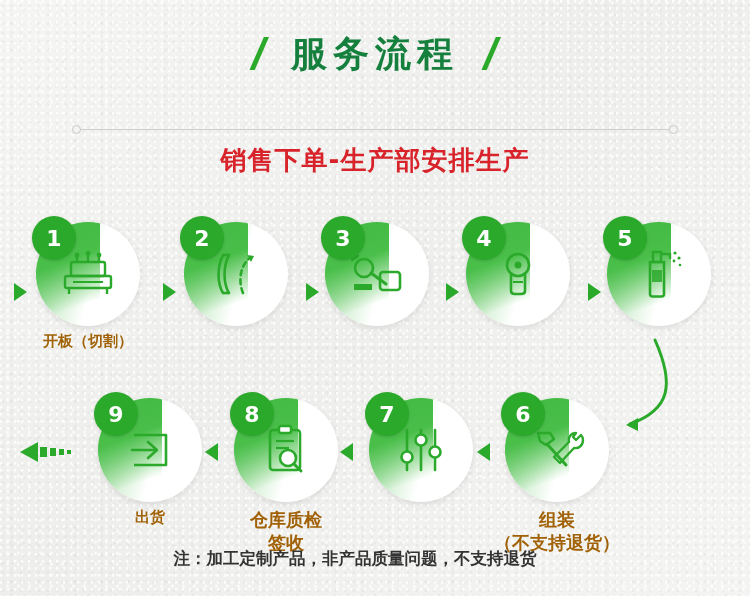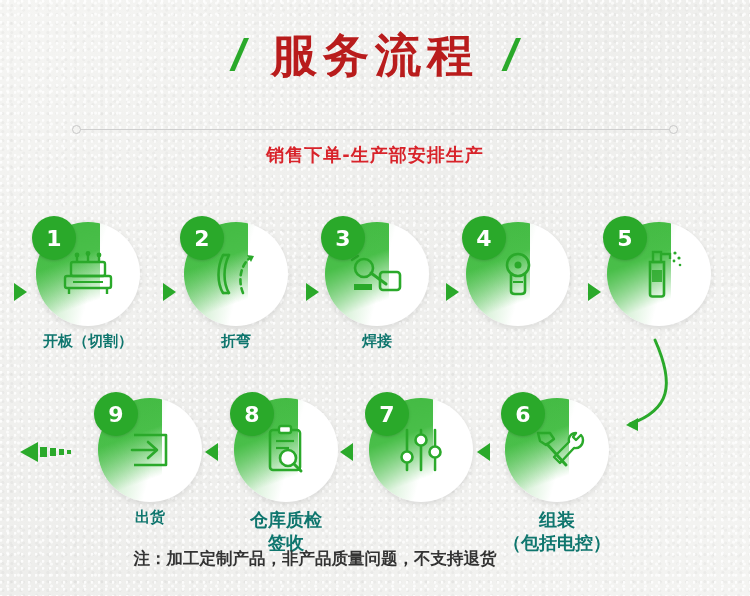--- a/index.html
+++ b/index.html
@@ -26,41 +26,41 @@
   .title-row{
     position:absolute;top:32px;left:0;width:750px;
     display:flex;align-items:center;justify-content:center;gap:26px;
   }
   .slash{
     color:#2aa92a;font-size:44px;font-weight:bold;line-height:1;
     transform:skewX(-14deg);
     font-family:"Liberation Sans",sans-serif;
   }
   .main-title{
-    color:#b91c1c;font-size:46px;font-weight:bold;letter-spacing:6px;
+    color:#15803d;font-size:36px;font-weight:bold;letter-spacing:6px;
     font-family:"DejaVu Sans","Liberation Sans",sans-serif;
     line-height:1;
   }
   
   .divider{
     position:absolute;top:125px;left:72px;width:606px;height:10px;
   }
   .divider .line{
     position:absolute;top:4px;left:8px;width:590px;height:1px;background:#cfcfcf;
   }
   .divider .dot{
     position:absolute;top:0;width:9px;height:9px;border-radius:50%;
     border:1px solid #c8c8c8;background:#f3f3f1;box-sizing:border-box;
   }
   .divider .dot.l{left:0;}
   .divider .dot.r{right:0;}
 
   .subtitle{
     position:absolute;top:143px;left:0;width:750px;text-align:center;
-    color:#d8232a;font-size:18px;font-weight:bold;letter-spacing:1px;
+    color:#d8232a;font-size:26px;font-weight:bold;letter-spacing:1px;
     font-family:"DejaVu Sans","Liberation Sans",sans-serif;
   }
 
   
   .step{
     position:absolute;width:104px;height:104px;
   }
   .circle{
     position:absolute;left:0;top:0;width:104px;height:104px;border-radius:50%;
     background:#ffffff;
@@ -85,21 +85,21 @@
     font-family:"DejaVu Sans","Liberation Sans",sans-serif;
     box-shadow:0 1px 3px rgba(0,0,0,.15);
   }
   .icon-holder{
     position:absolute;left:0;top:0;width:104px;height:104px;
     display:flex;align-items:center;justify-content:center;
   }
   .icon-holder svg{display:block;}
   .step-label{
     position:absolute;top:110px;left:-23px;width:150px;text-align:center;
-    color:#0f766e;font-size:15px;font-weight:bold;line-height:1.25;
+    color:#a16207;font-size:15px;font-weight:bold;line-height:1.25;
     font-family:"DejaVu Sans","Liberation Sans",sans-serif;
     white-space:pre-line;
   }
   .step-label.small{font-size:18px;line-height:1.3;}
 
   
   .arrow{position:absolute;width:0;height:0;}
   .arrow-r{
     border-top:9px solid transparent;border-bottom:9px solid transparent;
     border-left:13px solid #2aa92a;
@@ -110,20 +110,21 @@
   }
 
   .curve{position:absolute;left:600px;top:300px;}
 
   .final-arrow{position:absolute;left:20px;top:440px;}
 
   .note{
     position:absolute;top:548px;left:0;width:630px;text-align:center;
     color:#333;font-size:16.5px;font-weight:bold;
     font-family:"DejaVu Sans","Liberation Sans",sans-serif;
+    padding-left:40px;
   }
 </style>
 </head>
 <body>
 
 <div class="wrap">
   <div class="bg-texture"></div>
 
   <div class="title-row">
     <span class="slash">/</span>
@@ -176,41 +177,39 @@
       <svg width="58" height="50" viewBox="0 0 58 50">
         <path d="M16 6 C10 18 10 34 16 44" fill="none" stroke="#2aa92a" stroke-width="2.6" stroke-linecap="round"></path>
         <path d="M22 6 C16 18 16 34 22 44" fill="none" stroke="#2aa92a" stroke-width="2.6" stroke-linecap="round"></path>
         <line x1="16" y1="6" x2="22" y2="6" stroke="#2aa92a" stroke-width="2.6"></line>
         <line x1="16" y1="44" x2="22" y2="44" stroke="#2aa92a" stroke-width="2.6"></line>
         <path d="M36 44 C31 32 33 16 44 8" fill="none" stroke="#2aa92a" stroke-width="2.6" stroke-dasharray="5 4" stroke-linecap="round"></path>
         <path d="M40 6 L47 7 L44 13 Z" fill="#2aa92a"></path>
       </svg>
     </div>
     <div class="badge">2</div>
-    <div class="step-label">折弯</div>
   </div>
 
   <div class="arrow arrow-r" style="left:306px;top:283px;"></div>
 
   <div class="step" style="left:325px;top:222px;">
     <div class="circle">
       <div class="sweep"></div>
         <div class="fade"></div>
     </div>
     <div class="icon-holder">
       <svg width="62" height="48" viewBox="0 0 62 48">
         <circle cx="18" cy="18" r="9" fill="none" stroke="#2aa92a" stroke-width="2.6"></circle>
         <path d="M25 23 L40 34" stroke="#2aa92a" stroke-width="3" stroke-linecap="round"></path>
         <rect x="34" y="22" width="20" height="18" rx="3" fill="none" stroke="#2aa92a" stroke-width="2.6"></rect>
         <path d="M8 34 L26 34 L26 40 L8 40 Z" fill="#2aa92a"></path>
         <path d="M6 10 L12 6" stroke="#2aa92a" stroke-width="2.4" stroke-linecap="round"></path>
       </svg>
     </div>
     <div class="badge">3</div>
-    <div class="step-label">焊接</div>
   </div>
 
   <div class="arrow arrow-r" style="left:446px;top:283px;"></div>
 
   <div class="step" style="left:466px;top:222px;">
     <div class="circle">
       <div class="sweep"></div>
         <div class="fade"></div>
     </div>
     <div class="icon-holder">
@@ -260,21 +259,21 @@
     </div>
     <div class="icon-holder">
       <svg width="58" height="50" viewBox="0 0 58 50">
         <path d="M10 8 L22 8 L26 14 L18 20 L12 16 Z" fill="none" stroke="#2aa92a" stroke-width="2.4" stroke-linejoin="round"></path>
         <path d="M19 19 L38 40" stroke="#2aa92a" stroke-width="3" stroke-linecap="round"></path>
         <path d="M48 8 C43 8 40 12 41 17 L26 32 L32 38 L46 23 C51 24 55 20 55 15 C55 13 54 11 53 10 L48 15 L45 12 Z" fill="none" stroke="#2aa92a" stroke-width="2.4" stroke-linejoin="round"></path>
       </svg>
     </div>
     <div class="badge">6</div>
     <div class="step-label small">组装
-（包括电控）</div>
+（不支持退货）</div>
   </div>
 
   <div class="arrow arrow-l" style="left:477px;top:443px;"></div>
 
   <div class="step" style="left:369px;top:398px;">
     <div class="circle">
       <div class="sweep"></div>
         <div class="fade"></div>
     </div>
     <div class="icon-holder">

